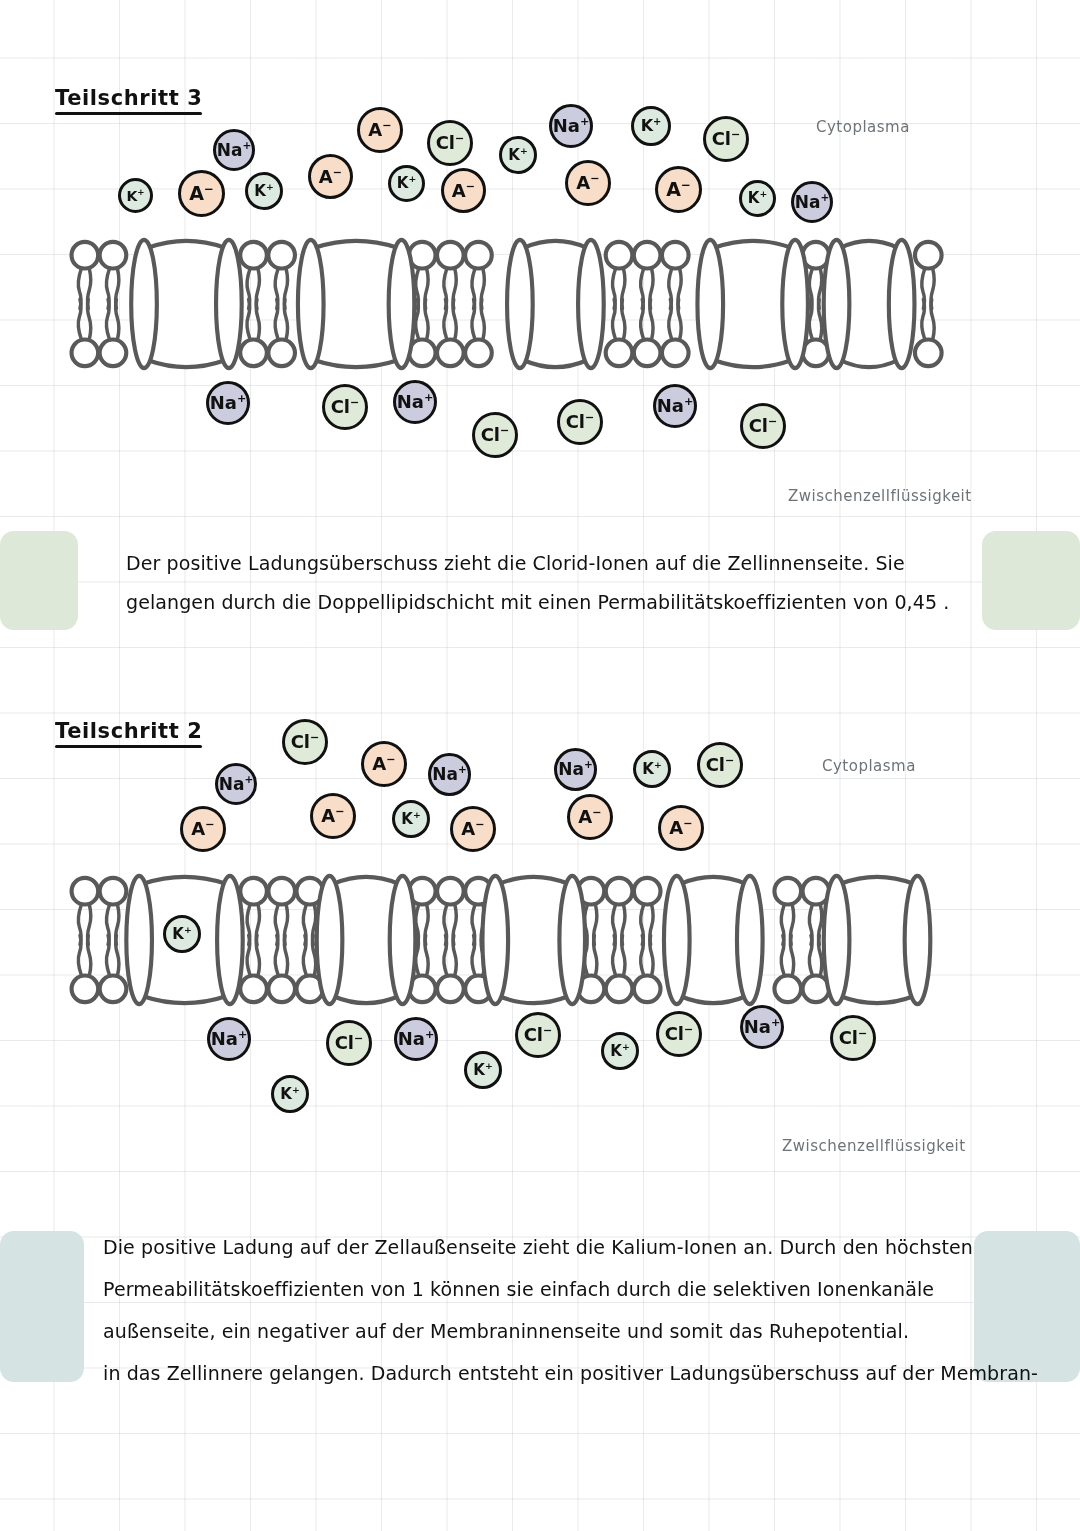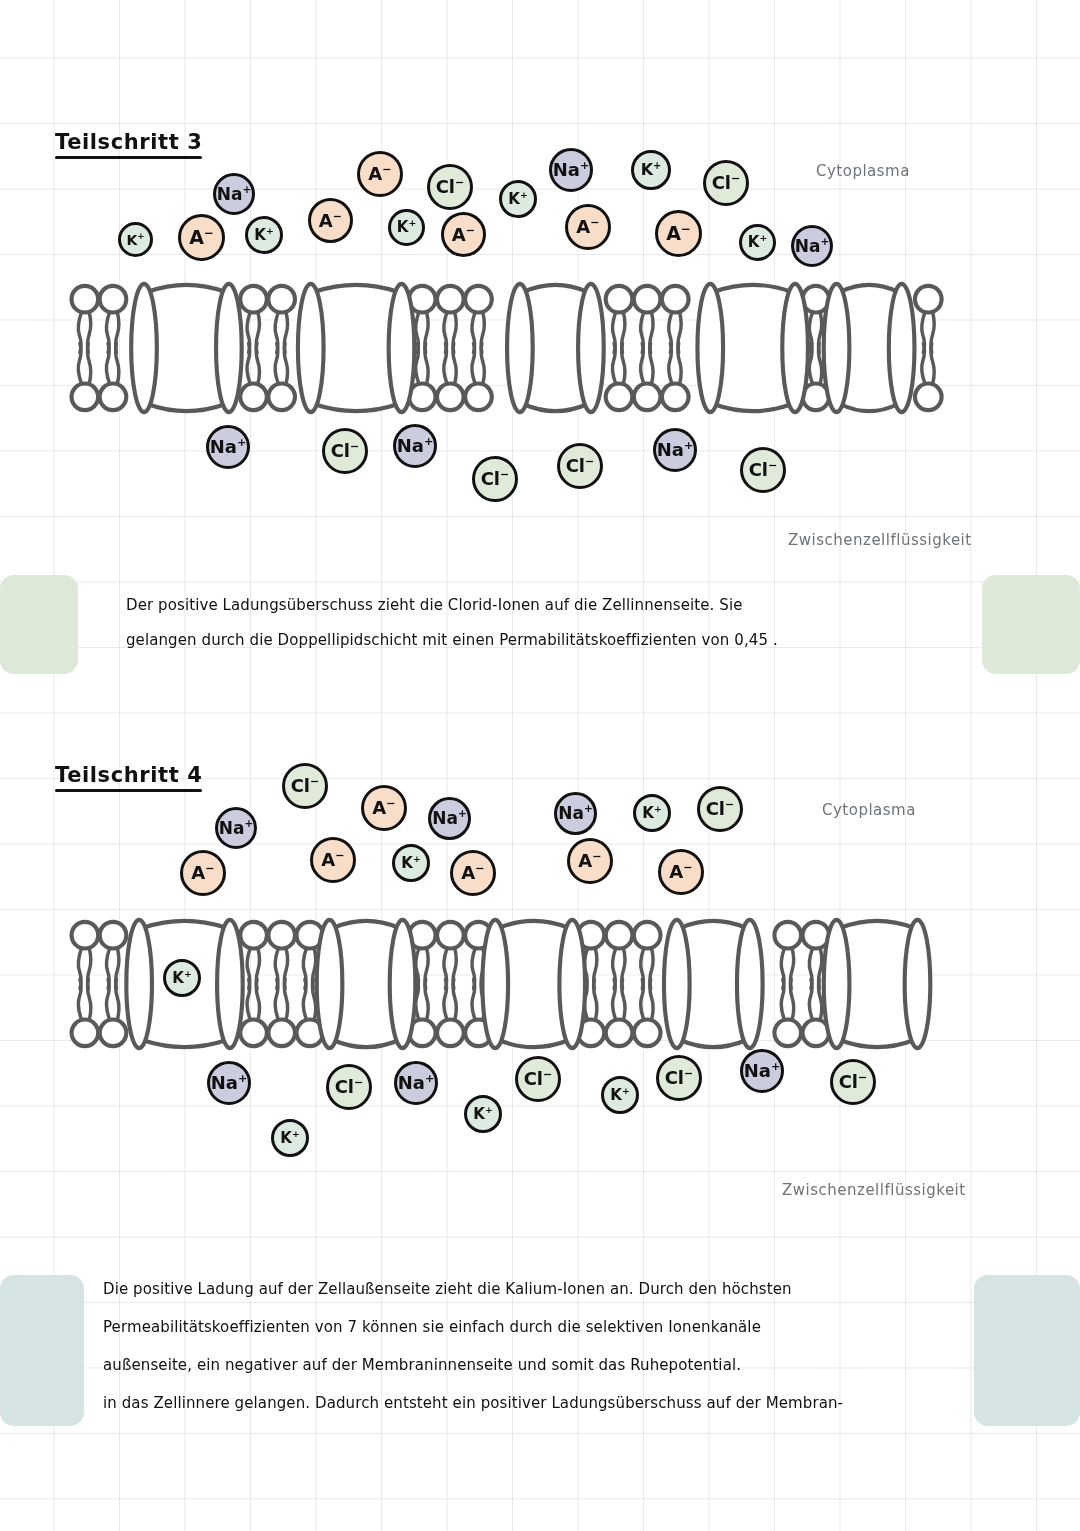--- a/index.html
+++ b/index.html
@@ -13,21 +13,21 @@
     background-color: #ffffff;
     background-image:
       linear-gradient(to right, rgba(180,185,190,0.30) 1px, transparent 1px),
       linear-gradient(to bottom, rgba(180,185,190,0.30) 1px, transparent 1px);
     background-size: 65.5px 65.5px;
     background-position: -12px -8px;
     font-family: "DejaVu Sans", sans-serif;
     overflow: hidden;
   }
 
-  .page { position: absolute; inset: 0; margin-top: 44px; }
+  .page { position: absolute; inset: 0; }
 
   
   .deco {
     position: absolute;
     border-radius: 14px;
     z-index: 0;
   }
 
   
   .step-heading {
@@ -83,21 +83,21 @@
   .membrane svg { display: block; overflow: visible; }
 
   
   .para {
     position: absolute;
     z-index: 5;
     font-family: "DejaVu Sans", sans-serif;
     color: #111111;
   }
   .para .line {
-    font-size: 15px;
+    font-size: 19px;
     letter-spacing: 0.1px;
     white-space: nowrap;
     margin-bottom: 17px;
     font-weight: 500;
   }
   .para.p2 .line { margin-bottom: 20px; }
 </style>
 </head>
 <body>
 
@@ -205,21 +205,21 @@
         <ellipse cx="777" cy="63" rx="13" ry="65" fill="#fff" stroke="#595959" stroke-width="4.2"></ellipse>
         <ellipse cx="843" cy="63" rx="13" ry="65" fill="#fff" stroke="#595959" stroke-width="4.2"></ellipse>
       </svg>
     </div>
 
   <div class="para p1" style="left:126px; top:552px;">
     <div class="line">Der positive Ladungsüberschuss zieht die Clorid-Ionen auf die Zellinnenseite. Sie</div>
     <div class="line">gelangen durch die Doppellipidschicht mit einen Permabilitätskoeffizienten von 0,45 .</div>
   </div>
 
-  <div class="step-heading" style="left:55px; top:719px;">Teilschritt 4</div>
+  <div class="step-heading" style="left:55px; top:719px;">Teilschritt 2</div>
 
   <div class="side-label" style="left:822px; top:757px;">Cytoplasma</div>
 
   <div class="side-label" style="left:782px; top:1137px;">Zwischenzellflüssigkeit</div>
 
   <div class="membrane" id="membrane-lower" style="left: 58px; top: 868px;">
       <svg width="914" height="146" viewBox="-6 -10 914 148">
         <circle cx="15" cy="13.5" r="13.5" fill="#fff" stroke="#595959" stroke-width="4.2"></circle>
         <path d="M 11.5 27 q -5 14.280000000000001 -2 23.1 q 3 8.4 0.5 17.64" fill="none" stroke="#595959" stroke-width="3.5" stroke-linecap="round"></path>
         <path d="M 19.5 27 q 3 12.6 0 21.84 q -3 9.24 -1 18.900000000000002" fill="none" stroke="#595959" stroke-width="3.5" stroke-linecap="round"></path>
@@ -311,21 +311,21 @@
         <ellipse cx="615" cy="63" rx="13" ry="65" fill="#fff" stroke="#595959" stroke-width="4.2"></ellipse>
         <ellipse cx="689" cy="63" rx="13" ry="65" fill="#fff" stroke="#595959" stroke-width="4.2"></ellipse>
         <path d="M 781 6 Q 818 -8 855 6 L 855 120 Q 818 134 781 120 Z" fill="#fff" stroke="#595959" stroke-width="4.2" stroke-linejoin="round"></path>
         <ellipse cx="777" cy="63" rx="13" ry="65" fill="#fff" stroke="#595959" stroke-width="4.2"></ellipse>
         <ellipse cx="859" cy="63" rx="13" ry="65" fill="#fff" stroke="#595959" stroke-width="4.2"></ellipse>
       </svg>
     </div>
 
   <div class="para p2" style="left:103px; top:1236px;">
     <div class="line">Die positive Ladung auf der Zellaußenseite zieht die Kalium-Ionen an. Durch den höchsten</div>
-    <div class="line">Permeabilitätskoeffizienten von 7 können sie einfach durch die selektiven Ionenkanäle</div>
+    <div class="line">Permeabilitätskoeffizienten von 1 können sie einfach durch die selektiven Ionenkanäle</div>
     <div class="line">außenseite, ein negativer auf der Membraninnenseite und somit das Ruhepotential.</div>
     <div class="line">in das Zellinnere gelangen. Dadurch entsteht ein positiver Ladungsüberschuss auf der Membran-</div>
   </div>
 
   <div id="ion-layer">
       <div class="ion" style="left: 118px; top: 178px; width: 35px; height: 35px; background: rgb(220, 234, 223); font-size: 14px;">
         <span>K<sup>+</sup></span>
       </div>
       <div class="ion" style="left: 178px; top: 170px; width: 47px; height: 47px; background: rgb(248, 221, 200); font-size: 19px;">
         <span>A<sup>−</sup></span>

